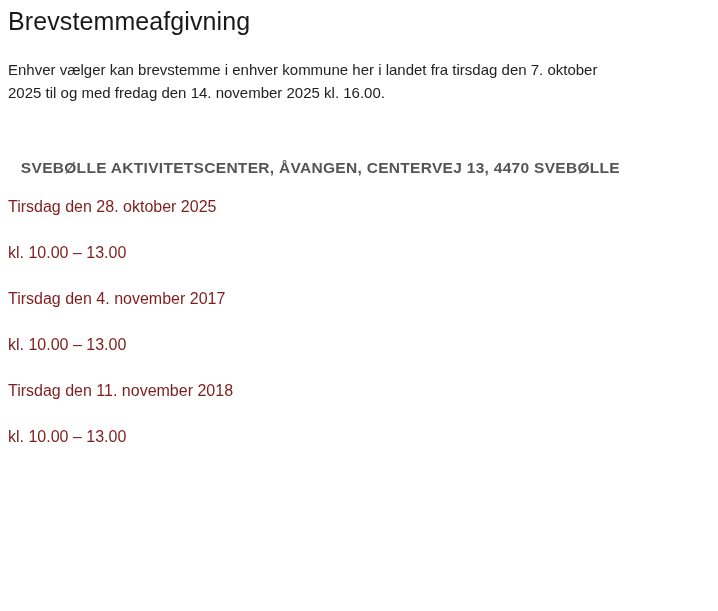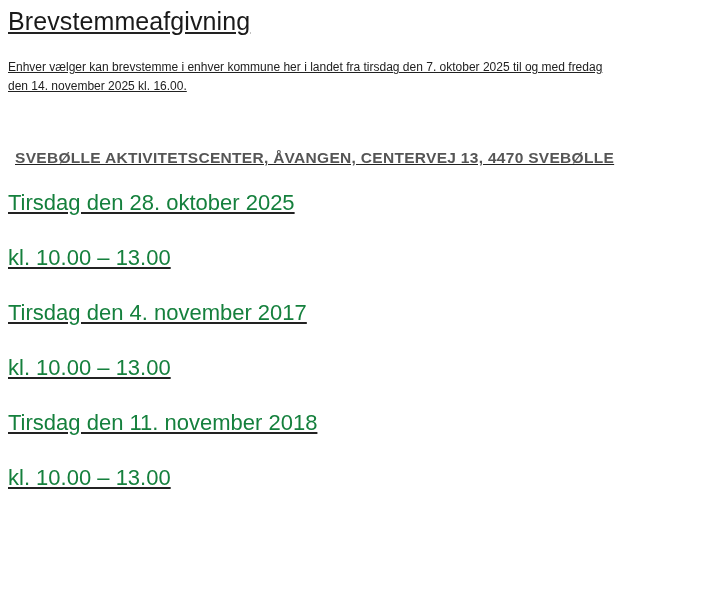--- a/index.html
+++ b/index.html
@@ -11,56 +11,56 @@
     height: 611px;
     background: #ffffff;
     font-family: "Liberation Sans", sans-serif;
     color: #222222;
     overflow: hidden;
   }
   .page {
     padding: 0 8px 0 8px;
     box-sizing: border-box;
     width: 628px;
-    text-decoration: underline;
   }
   h1.page-title {
     font-size: 25px;
     font-weight: 400;
     color: #1a1a1a;
     margin: 6px 0 0 0;
     line-height: 1.2;
     letter-spacing: 0.1px;
   }
   p.body-text {
-    font-size: 12px;
+    font-size: 15px;
     line-height: 1.55;
     color: #222222;
     margin: 22px 0 0 0;
     max-width: 690px;
   }
   p.body-text.second {
     margin-top: 37px;
   }
   h2.location-heading {
     font-size: 15.5px;
     font-weight: bold;
     color: #555555;
     letter-spacing: 0.3px;
     line-height: 1.45;
-    margin: 52px 0 0 7px;
+    margin: 52px 0 0 0;
     text-transform: uppercase;
+    text-align: right;
   }
   .schedule {
     margin-top: 16px;
   }
   .schedule-line {
-    font-size: 22px;
+    font-size: 16px;
     line-height: 1.5;
-    color: #15803d;
+    color: #7f1d1d;
     margin: 16px 0 22px 0;
   }
   .schedule-line:last-child {
     margin-bottom: 0;
   }
 </style>
 </head>
 <body>
 
 <div class="page">

